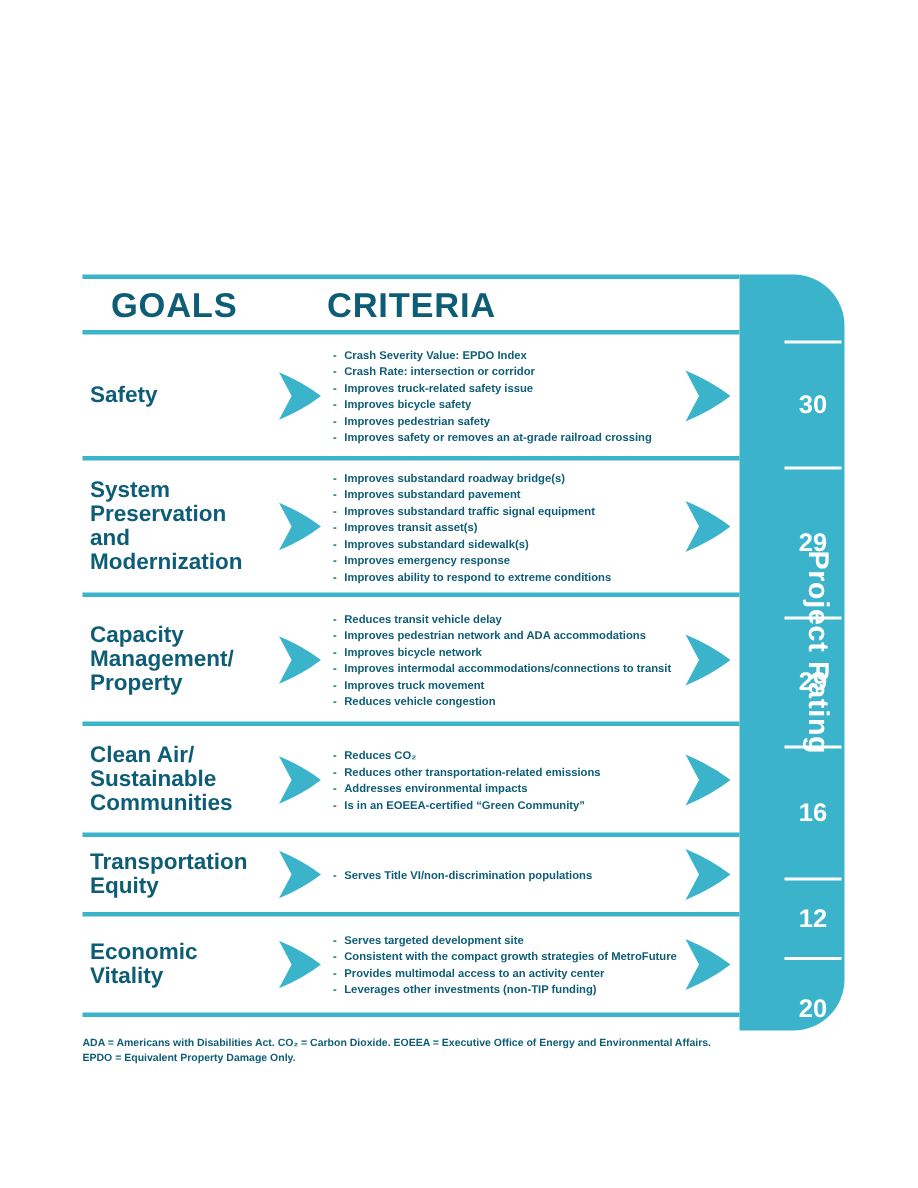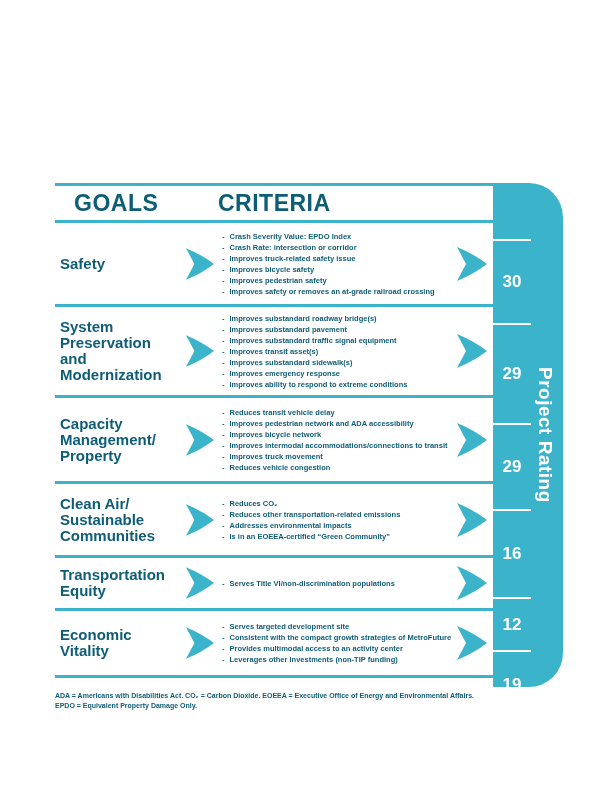--- a/index.html
+++ b/index.html
@@ -41,21 +41,21 @@
     display:flex;align-items:flex-start;
     font-size:7.5px;line-height:11px;font-weight:bold;color:var(--dark);white-space:nowrap;
   }
   .crit-line::before{content:"-";margin-right:5px;flex:none;}
   .arrow-svg{display:block;}
   
   .panel{
     position:absolute;left:493px;top:183px;width:70px;height:504px;
     background:var(--teal);border-radius:0 34px 34px 0;
   }
-  .ratings{position:absolute;left:0;top:16px;width:38px;}
+  .ratings{position:absolute;left:0;top:4px;width:38px;padding-left:30px;}
   .rcell{
     box-sizing:border-box;display:flex;align-items:center;justify-content:center;
     color:#ffffff;font-size:17px;font-weight:bold;
   }
   .rcell + .rcell{border-top:2px solid #ffffff;}
   .panel-title{
     position:absolute;left:36px;top:0;width:31px;height:100%;
     display:flex;align-items:center;justify-content:center;
     writing-mode:vertical-rl;
     color:#ffffff;font-size:19px;font-weight:bold;letter-spacing:.5px;
@@ -127,21 +127,21 @@
     <div class="goal">Capacity
 Management/
 Property</div>
     <div class="arrow-col-l">
       <svg class="arrow-svg" width="28" height="32" viewBox="0 0 30 34">
           <path d="M0,0 Q17,7 30,17 Q17,27 0,34 L9,17 Z" fill="#3bb4cb"></path>
         </svg>
     </div>
     <div class="criteria">
       <div class="crit-line">Reduces transit vehicle delay</div>
-      <div class="crit-line">Improves pedestrian network and ADA accessibility</div>
+      <div class="crit-line">Improves pedestrian network and ADA accommodations</div>
       <div class="crit-line">Improves bicycle network</div>
       <div class="crit-line">Improves intermodal accommodations/connections to transit</div>
       <div class="crit-line">Improves truck movement</div>
       <div class="crit-line">Reduces vehicle congestion</div>
     </div>
     <div class="arrow-col-r">
       <svg class="arrow-svg" width="34" height="34" viewBox="0 0 30 34">
           <path d="M0,0 Q17,7 30,17 Q17,27 0,34 L9,17 Z" fill="#3bb4cb"></path>
         </svg>
     </div>
@@ -211,21 +211,21 @@
 </div>
 
 <div class="panel">
   <div class="ratings">
     <div class="rcell" style="height:40px;"></div>
     <div class="rcell" style="height:84px;">30</div>
     <div class="rcell" style="height:100px;">29</div>
     <div class="rcell" style="height:86px;">29</div>
     <div class="rcell" style="height:88px;">16</div>
     <div class="rcell" style="height:53px;">12</div>
-    <div class="rcell" style="height:67px;">19</div>
+    <div class="rcell" style="height:67px;">20</div>
   </div>
   <div class="panel-title">Project Rating</div>
 </div>
 
 <div class="footnote">
   <div>ADA = Americans with Disabilities Act. CO₂ = Carbon Dioxide. EOEEA = Executive Office of Energy and Environmental Affairs.</div>
   <div>EPDO = Equivalent Property Damage Only.</div>
 </div>
 
 </body></html>

